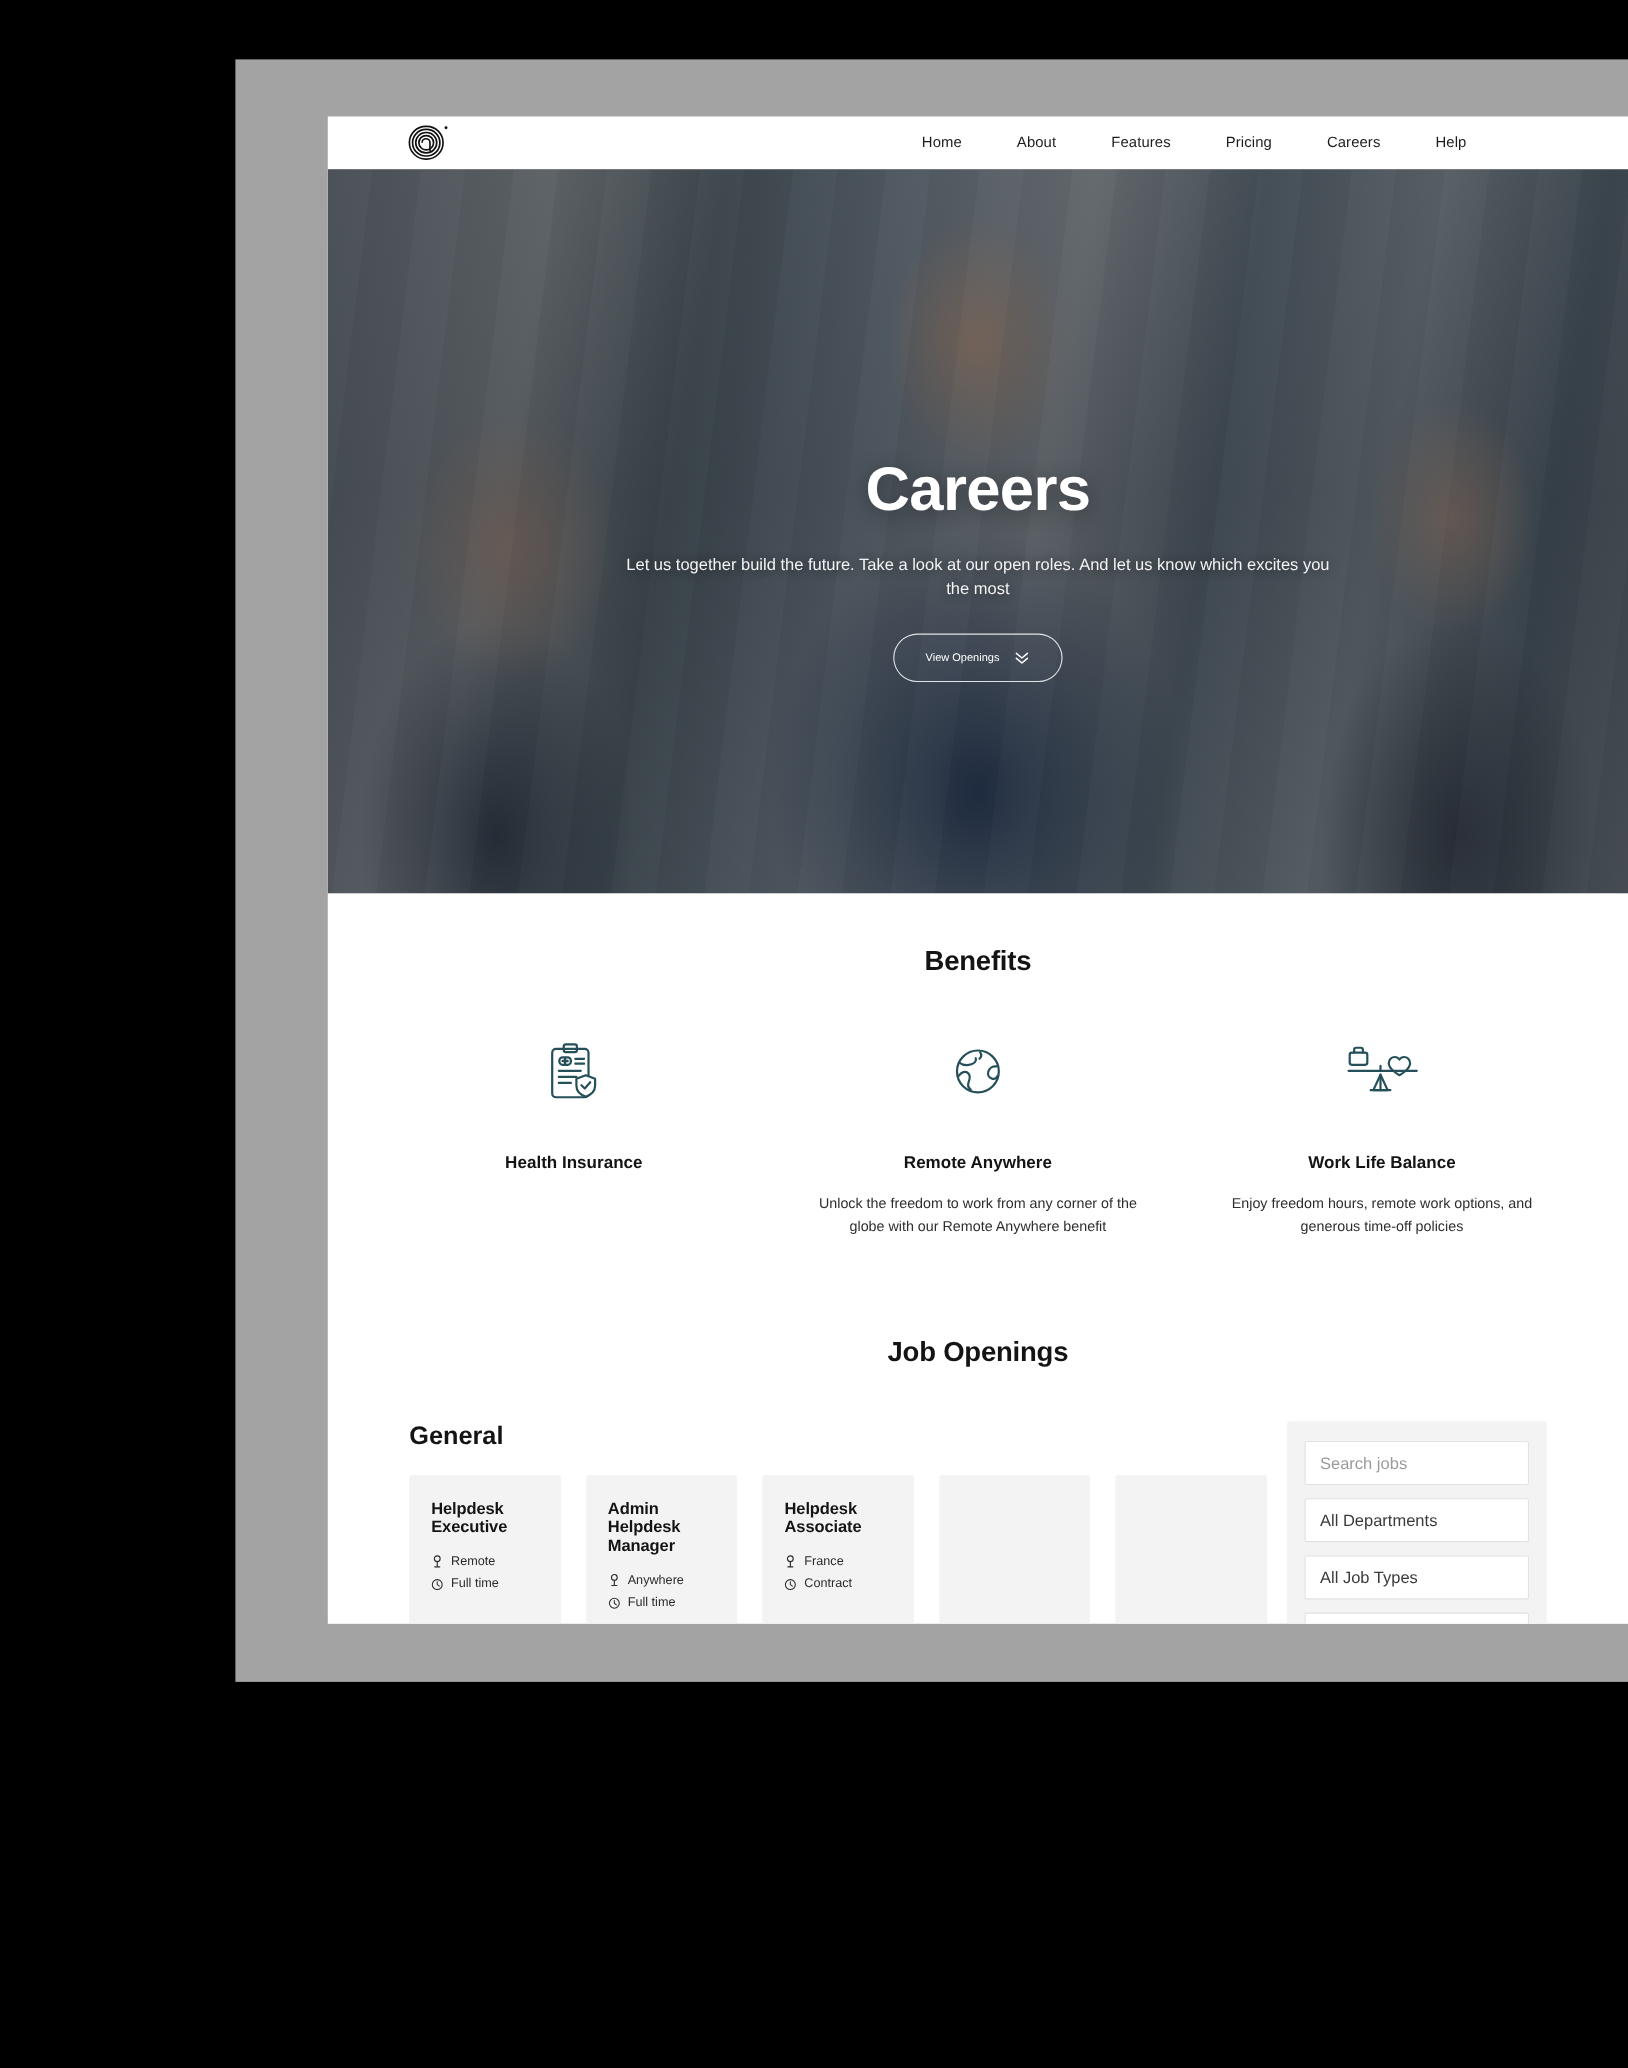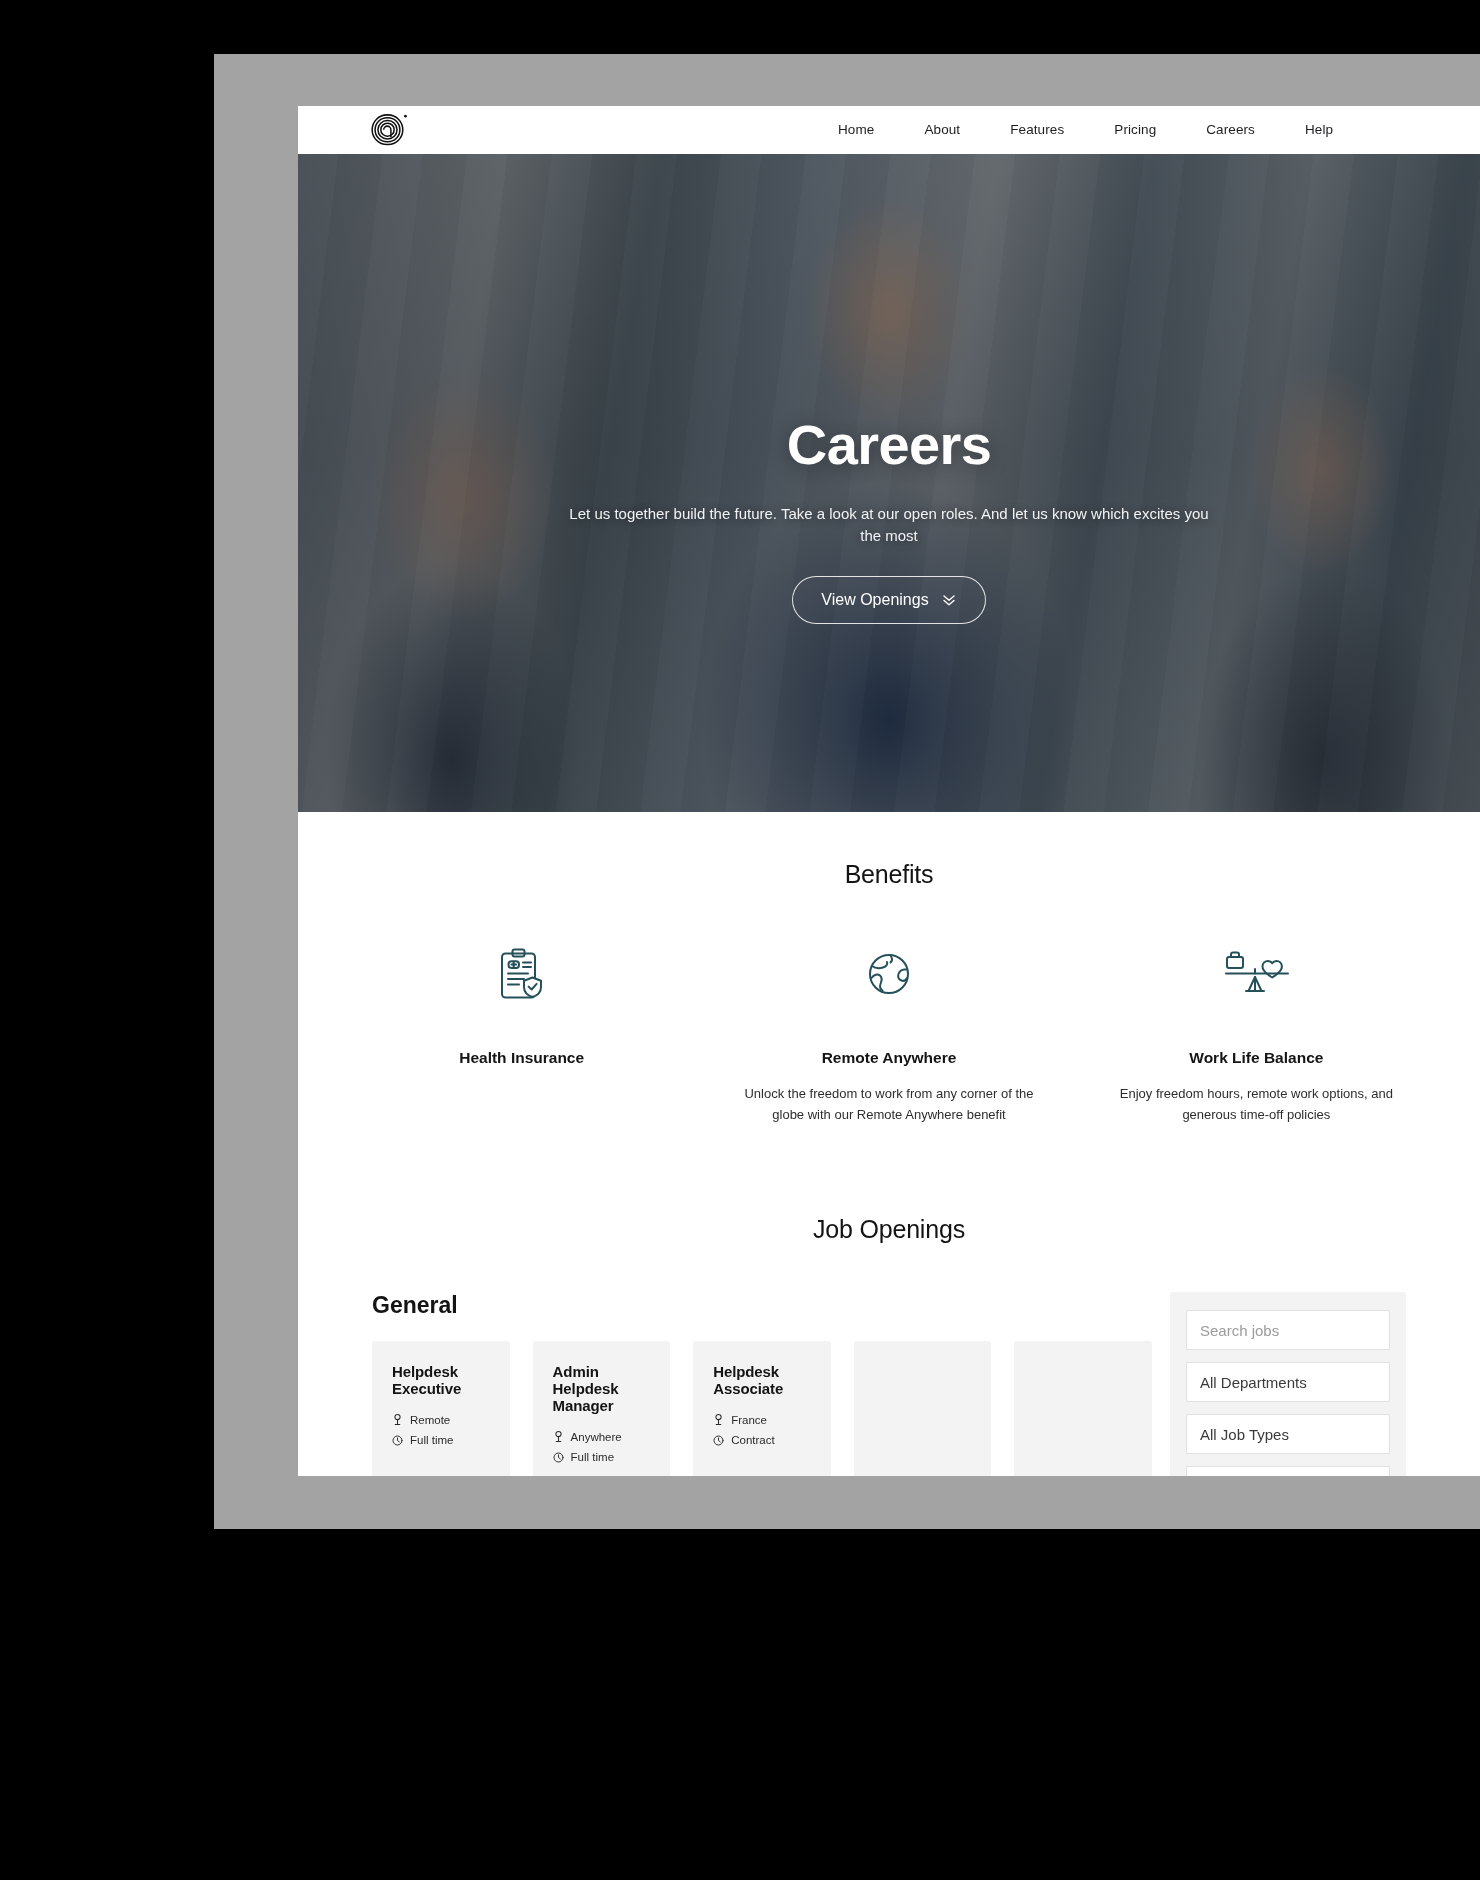--- a/index.html
+++ b/index.html
@@ -113,32 +113,32 @@
     max-width: 660px;
     text-shadow: 0 1px 10px rgba(0,0,0,.45);
   }
   .hero-cta {
     margin-top: 30px;
     display: inline-flex; align-items: center; gap: 12px;
     padding: 14px 28px;
     border: 1px solid rgba(255,255,255,.85);
     border-radius: 999px;
     color: #ffffff;
-    font-size: 16px;
+    font-size: 10px;
     cursor: pointer;
     background: rgba(255,255,255,0.02);
   }
   .chev { display:block; }
 
   
   .benefits { padding: 48px 0 0 0; background:#fff; }
   .section-title {
     text-align: center;
     font-size: 25px;
-    font-weight: 400;
+    font-weight: 700;
     color: #141414;
     letter-spacing: -0.2px;
   }
   .benefit-row {
     margin-top: 56px;
     display: grid;
     grid-template-columns: repeat(3, 1fr);
     padding: 0 40px;
   }
   .benefit { text-align: center; padding: 0 26px; }

